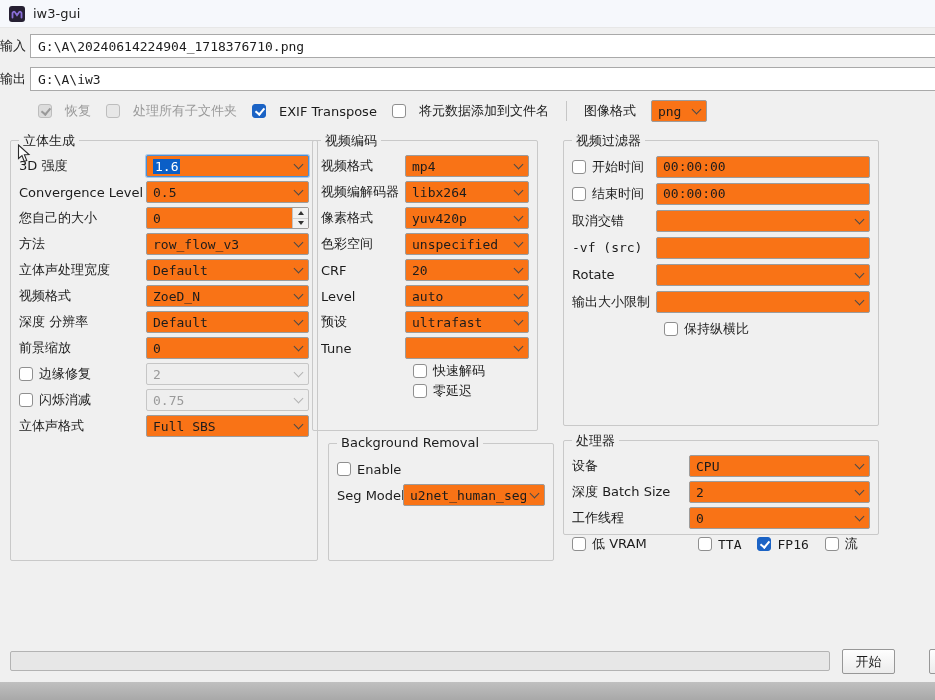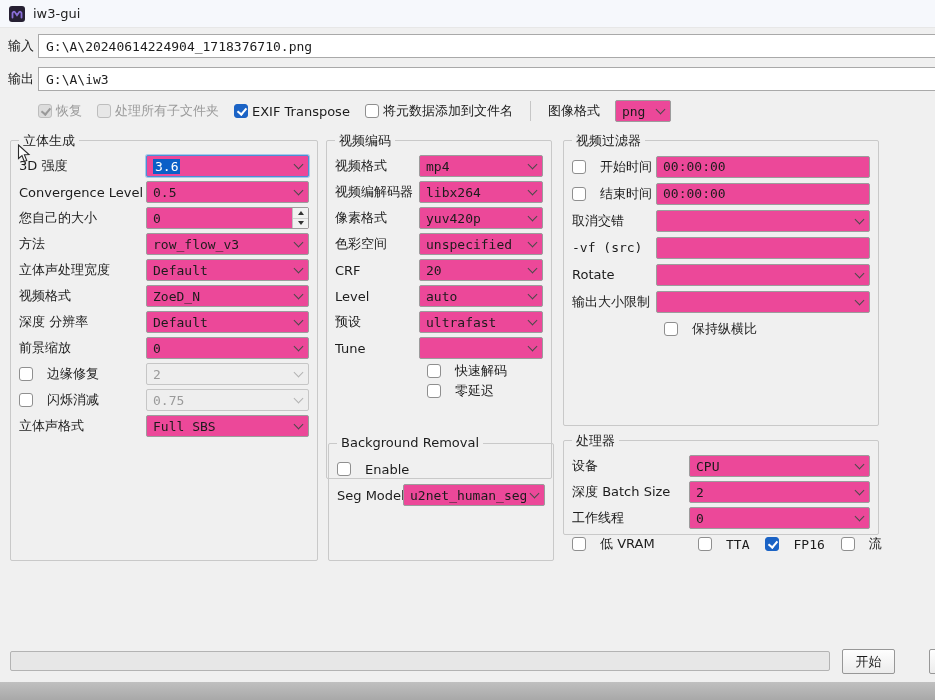--- a/index.html
+++ b/index.html
@@ -7,58 +7,58 @@
        font-family:"DejaVu Sans","Liberation Sans",sans-serif;font-size:13px;color:#1c1c1c;}
   .mono{font-family:"DejaVu Sans Mono","Liberation Mono",monospace;}
 
   
   .titlebar{position:absolute;left:0;top:0;right:0;height:27px;background:#f6f8fc;
             border-bottom:1px solid #e7e7e7;display:flex;align-items:center;gap:8px;padding-left:9px;}
   .title-text{font-size:13px;color:#222;}
 
   
   .iorow{position:absolute;left:0;right:-2px;height:24px;display:flex;align-items:center;}
-  .io-label{width:30px;margin-left:8px;flex:none;}
+  .io-label{width:30px;flex:none;}
   .io-field{flex:1;height:22px;background:#fff;border:1px solid #a9a9a9;border-right:none;
             display:flex;align-items:center;padding:0 7px;font-family:"DejaVu Sans Mono","Liberation Mono",monospace;
             font-size:13px;white-space:nowrap;overflow:hidden;}
 
   
   .optrow{position:absolute;left:38px;top:99px;height:24px;display:flex;align-items:center;gap:15px;}
-  .cbitem{display:flex;align-items:center;gap:4px;white-space:nowrap;}
+  .cbitem{display:flex;align-items:center;gap:13px;white-space:nowrap;}
   .cbitem .txt{font-size:13px;}
   .cbitem .txt.gray{color:#9a9a9a;}
   .vsep{width:1px;height:20px;background:#c6c6c6;margin:0 2px;}
 
   
   .cb{width:14px;height:14px;border:1px solid #8f8f8f;border-radius:3px;background:#fff;flex:none;position:relative;box-sizing:border-box;}
   .cb.checked{background:#1b63c5;border-color:#1b63c5;}
   .cb.checked::after{content:"";position:absolute;left:3.5px;top:1px;width:4px;height:7px;
                      border-right:2px solid #fff;border-bottom:2px solid #fff;transform:rotate(40deg);}
   .cb.dis{background:#e7e7e7;border-color:#bdbdbd;}
   .cb.dis.checked{background:#dcdcdc;border-color:#bdbdbd;}
   .cb.dis.checked::after{border-color:#999;}
 
   
   .group{position:absolute;border:1px solid #c9c9c9;border-radius:2px;box-sizing:border-box;padding-top:12px;}
   .gtitle{position:absolute;top:-9px;left:8px;background:#f0f0f0;padding:0 4px;font-size:13px;color:#1c1c1c;white-space:nowrap;}
 
   .grow{display:flex;align-items:center;height:26px;padding:0 8px;box-sizing:border-box;}
   .grow.h20{height:20px;}
   .lbl{flex:none;white-space:nowrap;overflow:hidden;}
-  .lblcb{display:flex;align-items:center;gap:14px;flex:none;}
+  .lblcb{display:flex;align-items:center;gap:6px;flex:none;}
   #g-stereo .lbl,#g-stereo .lblcb{width:127px;}
   #g-video .lbl{width:84px;}
   #g-filter .lbl,#g-filter .lblcb{width:84px;}
   #g-proc .lbl{width:117px;}
   #g-bgr .lbl{width:66px;}
 
   
   .ctl{flex:1;position:relative;min-width:0;}
-  .combo,.textbox{height:22px;box-sizing:border-box;background:#ec4899;border:1px solid #9c9c9c;border-radius:2px;
+  .combo,.textbox{height:22px;box-sizing:border-box;background:#f97316;border:1px solid #9c9c9c;border-radius:2px;
          display:flex;align-items:center;padding:0 18px 0 6px;font-family:"DejaVu Sans Mono","Liberation Mono",monospace;
          font-size:13px;white-space:nowrap;overflow:hidden;}
   .textbox{padding-right:0;}
   .chev{position:absolute;right:7px;top:50%;margin-top:-5px;width:6px;height:6px;
         border-right:1.4px solid #4a4a4a;border-bottom:1.4px solid #4a4a4a;transform:rotate(45deg);}
   .combo.dis{background:#eeeeee;border-color:#c6c6c6;color:#9a9a9a;}
   .combo.dis+ .chev,.chev.dis{border-color:#b3b3b3;}
   .combo.focused{border-color:#4a8fd8;box-shadow:0 0 0 1px rgba(80,150,220,.45);}
   .val{overflow:hidden;text-overflow:clip;white-space:nowrap;}
   .val.sel{background:#0b5fc7;color:#fff;padding:0 2px;}
@@ -132,21 +132,21 @@
   </span>
 </div>
 
 <div class="group" id="g-stereo" style="left:10px;top:140px;width:308px;height:421px">
   <span class="gtitle">立体生成</span>
 
   <div class="grow">
     <span class="lbl">3D 强度</span>
     <div class="ctl">
         <div class="combo focused">
-      <span class="val sel">3.6</span>
+      <span class="val sel">1.6</span>
         </div>
       <span class="chev"></span>
       </div>
   </div>
   <div class="grow">
     <span class="lbl">Convergence Level</span>
     <div class="ctl">
         <div class="combo">
       <span class="val">0.5</span>
         </div>
@@ -242,21 +242,21 @@
     <span class="lbl">立体声格式</span>
     <div class="ctl">
         <div class="combo">
       <span class="val">Full SBS</span>
         </div>
       <span class="chev"></span>
       </div>
   </div>
 </div>
 
-<div class="group" id="g-video" style="left:326px;top:140px;width:226px;height:339px">
+<div class="group" id="g-video" style="left:312px;top:140px;width:226px;height:291px">
   <span class="gtitle">视频编码</span>
 
   <div class="grow">
     <span class="lbl">视频格式</span>
     <div class="ctl">
         <div class="combo">
       <span class="val">mp4</span>
         </div>
       <span class="chev"></span>
       </div>

